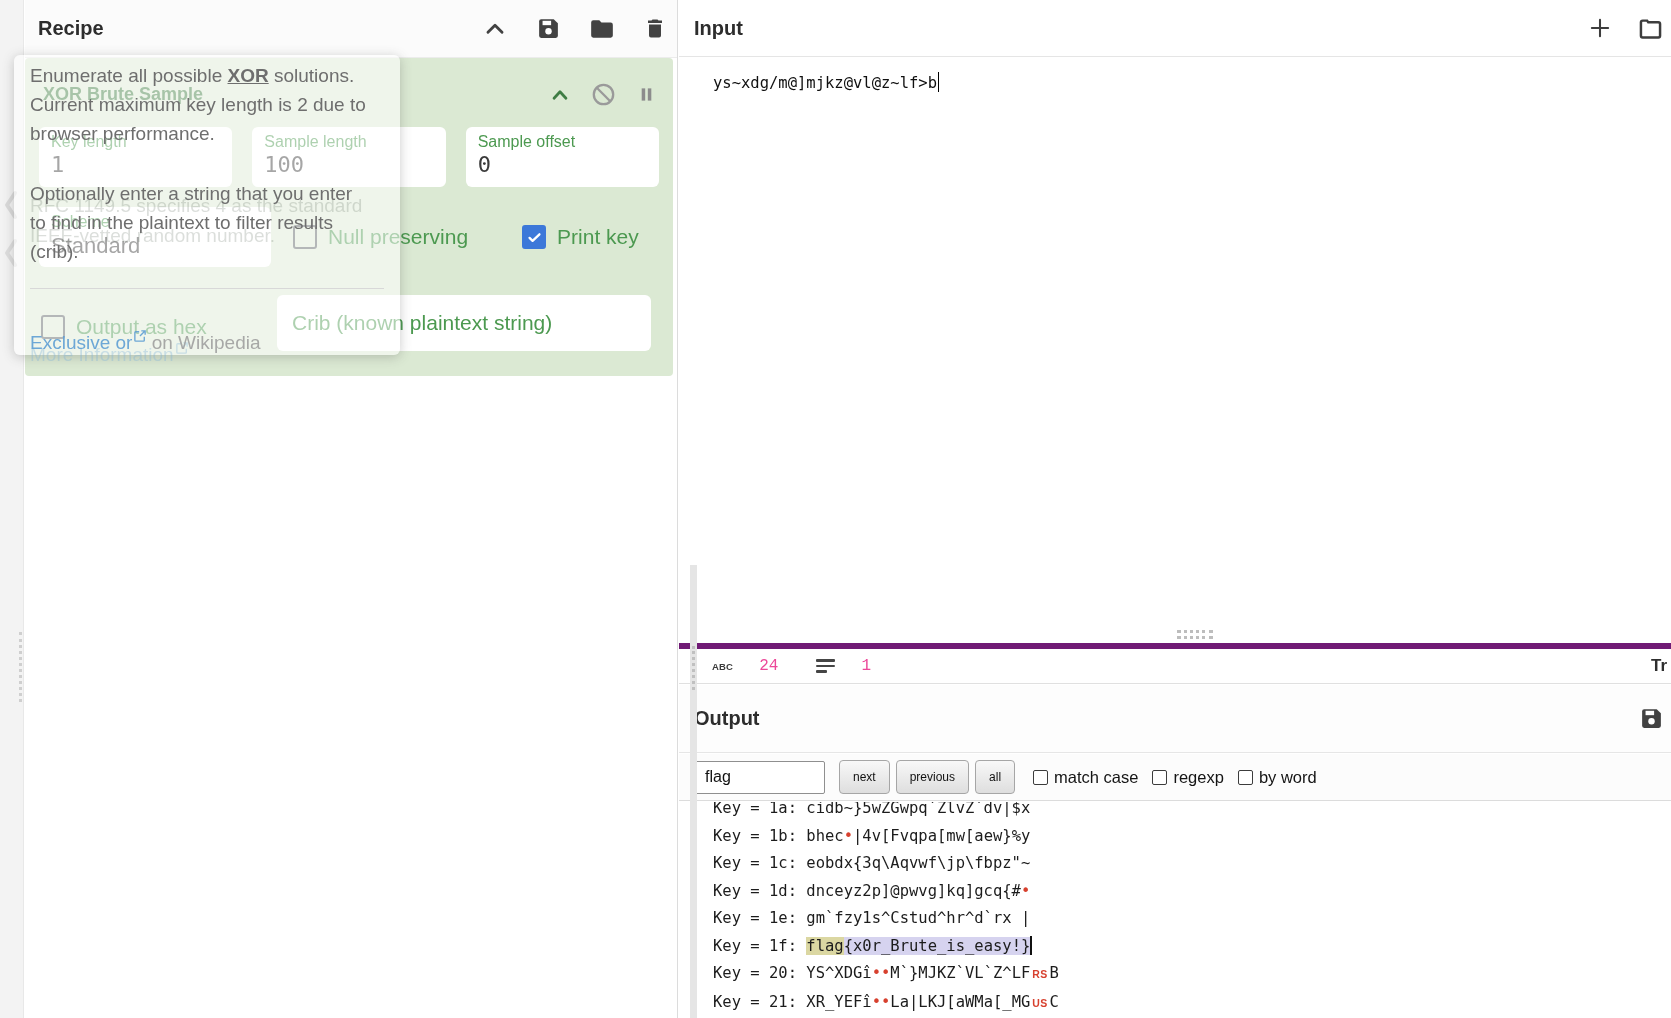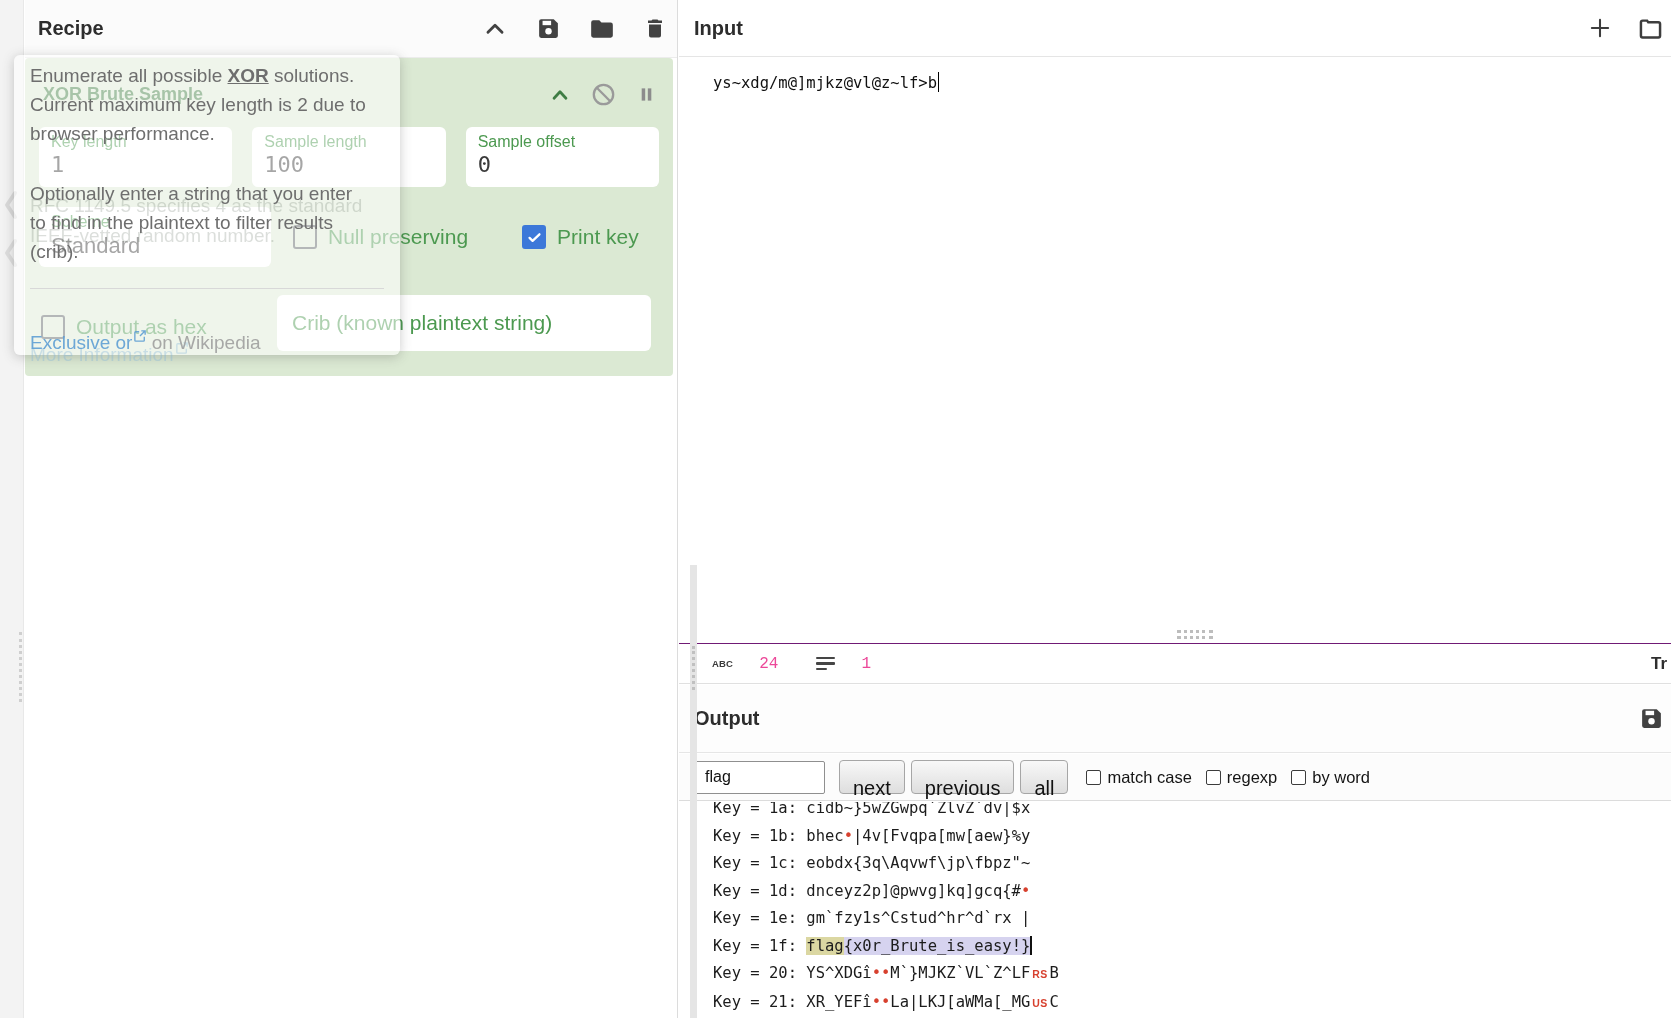--- a/index.html
+++ b/index.html
@@ -56,35 +56,35 @@
   .io-col{position:absolute;left:679px;top:0;width:992px;height:1018px;background:#fff;}
   .io-header{position:absolute;left:0;right:0;display:flex;align-items:center;background:#fff;box-sizing:border-box;}
   .input-header{top:0;height:57px;border-bottom:1px solid #e5e5e5;}
   .io-header .panel-title{padding-left:15px;}
   .io-header-icons{margin-left:auto;display:flex;align-items:center;gap:24px;padding-right:7px;}
   .input-body{position:absolute;top:58px;left:0;right:0;height:567px;background:#fff;}
   .input-text{padding:14px 0 0 34px;font-family:"DejaVu Sans Mono",monospace;font-size:15.5px;color:#101010;white-space:pre;}
   .text-cursor{display:inline-block;width:1.5px;height:20px;background:#000;vertical-align:text-bottom;margin-left:1px;}
   .h-dots{position:absolute;top:627px;left:498px;width:36px;}
   .h-dots div{border-top:3px dotted #bdbdbd;margin-top:3px;}
-  .input-status{position:absolute;top:643px;left:0;right:0;height:41px;border-top:1px solid #701a75;border-bottom:1px solid #e0e0e0;display:flex;align-items:center;background:#fff;box-sizing:border-box;}
+  .input-status{position:absolute;top:643px;left:0;right:0;height:41px;border-top:6px solid #701a75;border-bottom:1px solid #e0e0e0;display:flex;align-items:center;background:#fff;box-sizing:border-box;}
   .abc-icon{font-size:9.5px;font-weight:900;color:#3a3a3a;margin-left:33px;letter-spacing:0.2px;}
   .status-num{font-size:16px;color:#ec4899;margin-left:26px;font-family:Liberation Mono, monospace;}
   .lines-icon{margin-left:38px;display:flex;flex-direction:column;gap:3px;}
   .lines-icon i{display:block;height:2.5px;background:#454545;border-radius:1px;}
   .lines-icon .b1{width:19px;}.lines-icon .b2{width:19px;}.lines-icon .b3{width:11px;}
   .tr-label{margin-left:auto;margin-right:4px;font-size:17px;font-weight:600;color:#2e2e2e;}
   .v-strip{position:absolute;left:11px;top:565px;width:7px;height:453px;background:#e5e5e5;z-index:8;}
   .v-dots{position:absolute;left:13px;top:646px;height:44px;border-left:3px dotted #c0c0c0;z-index:9;}
 
   .output-header{top:685px;height:68px;background:#fdfdfd;border-bottom:1px solid #e6e6e6;}
   .search-bar{position:absolute;top:754px;left:0;right:0;height:47px;background:#fcfcfc;border-bottom:1px solid #dcdcdc;display:flex;align-items:center;z-index:7;box-sizing:border-box;}
   .search-input{margin-left:16px;width:130px;height:33px;border:1px solid #8f8f8f;border-radius:2px;font-size:16px;padding:0 9px;color:#111;background:#fff;font-family:"Liberation Sans",sans-serif;box-sizing:border-box;}
   #search-buttons{display:flex;align-items:center;margin-left:14px;gap:6px;}
-  .find-btn{height:34px;padding:16px 13px;font-size:20px;color:#111;background:linear-gradient(#f8f8f8,#dedede);border:1px solid #a6a6a6;border-radius:4px;font-family:"Liberation Sans",sans-serif;cursor:pointer;}
+  .find-btn{height:34px;padding:9px 13px;font-size:12px;color:#111;background:linear-gradient(#f8f8f8,#dedede);border:1px solid #a6a6a6;border-radius:4px;font-family:"Liberation Sans",sans-serif;cursor:pointer;}
   #search-options{display:flex;align-items:flex-end;margin-left:4px;}
   .find-opt{display:flex;align-items:center;margin-left:14px;gap:6px;cursor:pointer;}
   .find-chk{width:15px;height:15px;border:1.7px solid #3c3c3c;border-radius:2px;background:#fff;box-sizing:border-box;flex:none;}
   .find-opt-label{font-size:16.5px;color:#141414;white-space:nowrap;}
 
   .output-body{position:absolute;top:802px;left:0;right:0;bottom:0;background:#fff;overflow:hidden;padding-left:34px;}
   .out-line{font-family:"DejaVu Sans Mono",monospace;font-size:15.5px;line-height:27.5px;white-space:pre;color:#1c1c1c;}
   .out-line:first-child{margin-top:-7px;}
   .seg-p{}
   .seg-r{color:#d7402e;}

